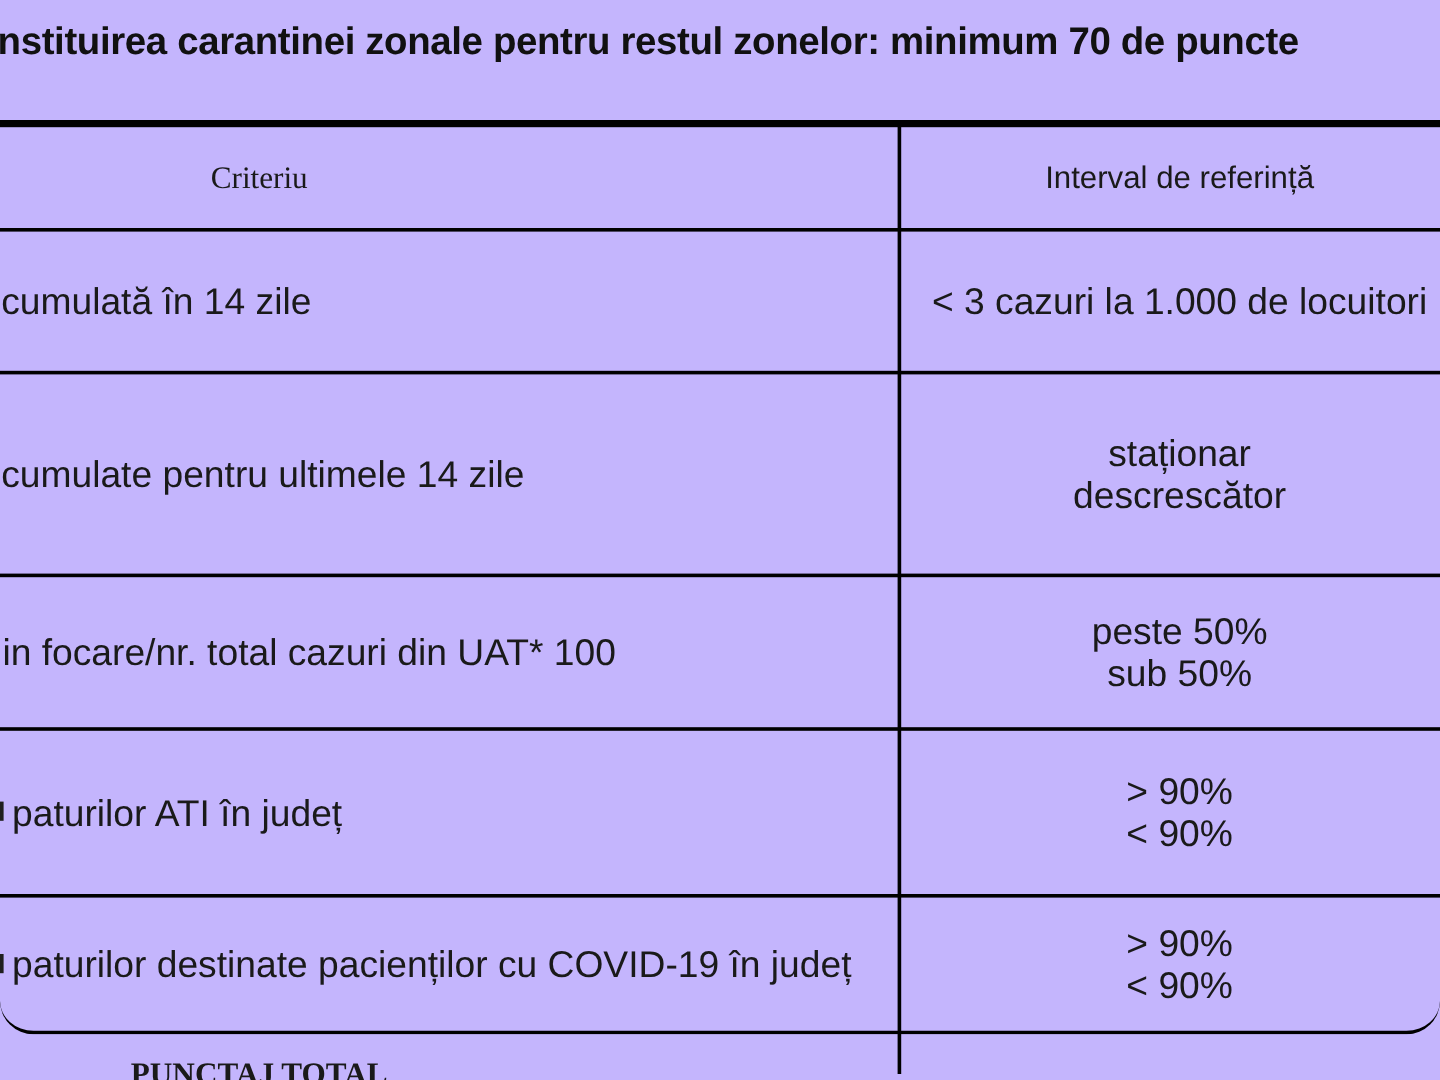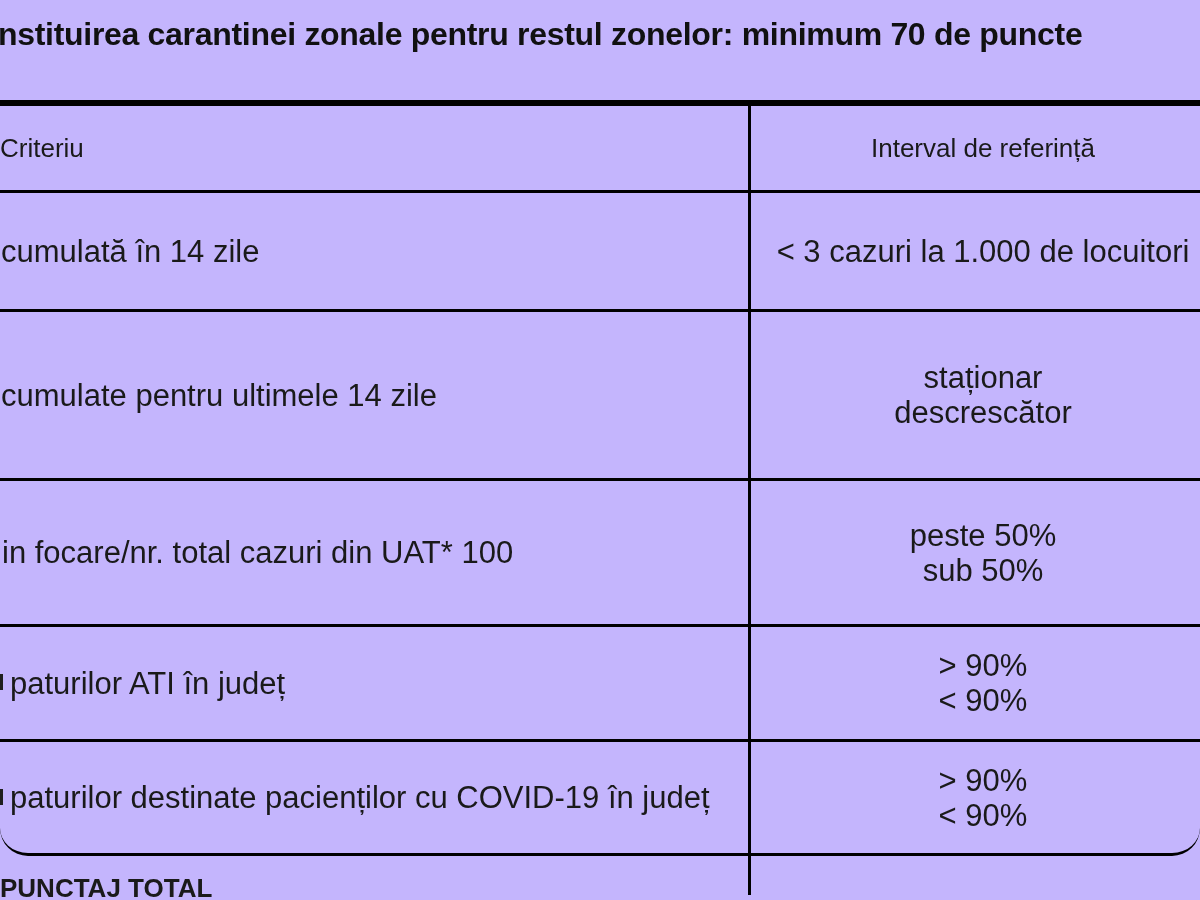--- a/index.html
+++ b/index.html
@@ -37,43 +37,44 @@
   }
   .row {
     position: relative;
     border-bottom: 3px solid #000;
     box-sizing: border-box;
     width: 100%;
   }
   .row.h-header { height: 87px; }
   .row.h-r1 { height: 119px; }
   .row.h-r2 { height: 169px; }
-  .row.h-r3 { height: 146px; }
-  .row.h-r4 { height: 115px; }
+  .row.h-r3 { height: 128px; }
+  .row.h-r4 { height: 139px; }
   .row.h-r5 { height: 114px; border-radius: 28px; }
   .row.h-r6 { height: 64px; border-bottom: none; }
 
   .cell-left {
     position: absolute;
     left: 0; top: 0; bottom: 0;
     width: 748px;
     display: flex;
     align-items: center;
     overflow: visible;
   }
   .cell-left .txt {
     font-size: 31px;
     white-space: nowrap;
     line-height: 35px;
   }
   .cell-left .txt.off1 { margin-left: 1px; }
   .cell-left .txt.off2 { margin-left: 2px; }
   .center-432 {
     width: 432px;
-    text-align: left;
+    text-align: center;
+    font-family: Liberation Serif, serif;
   }
   .header-font {
     font-size: 26px !important;
   }
   .total-font {
     font-size: 26px !important;
     font-weight: bold;
   }
   .cell-right {
     position: absolute;

